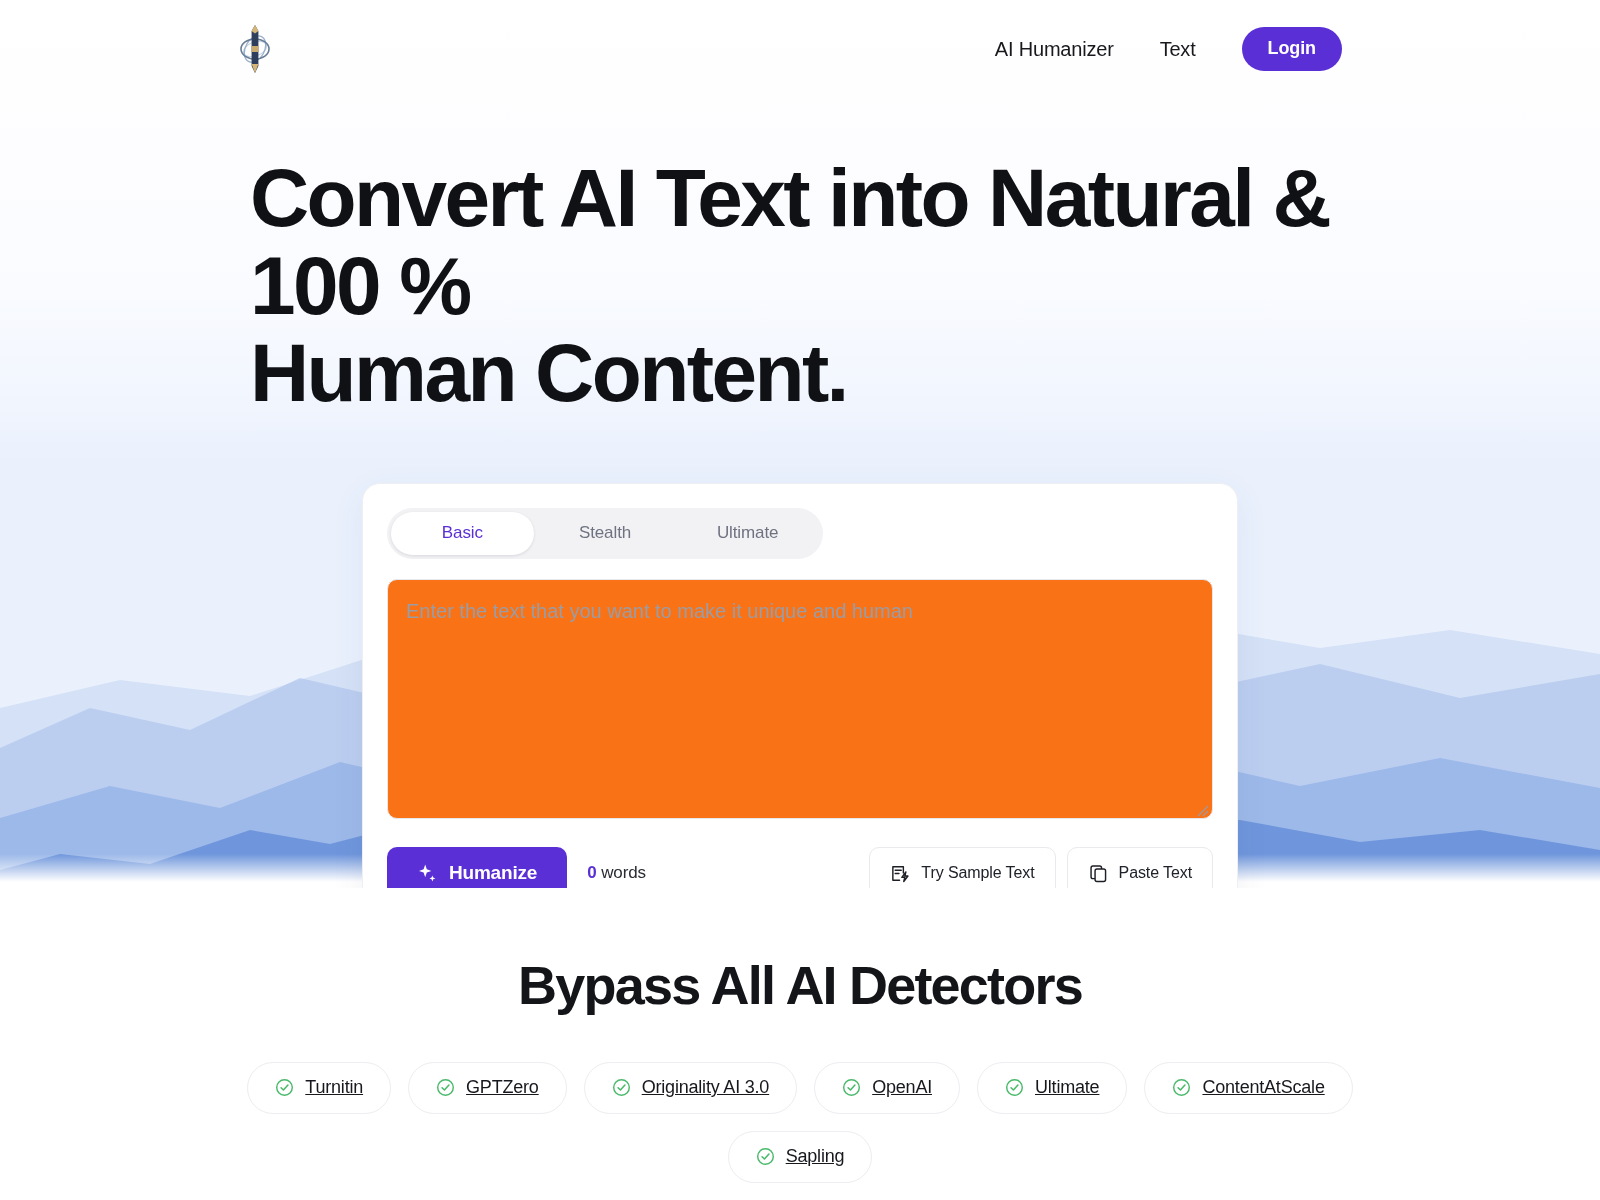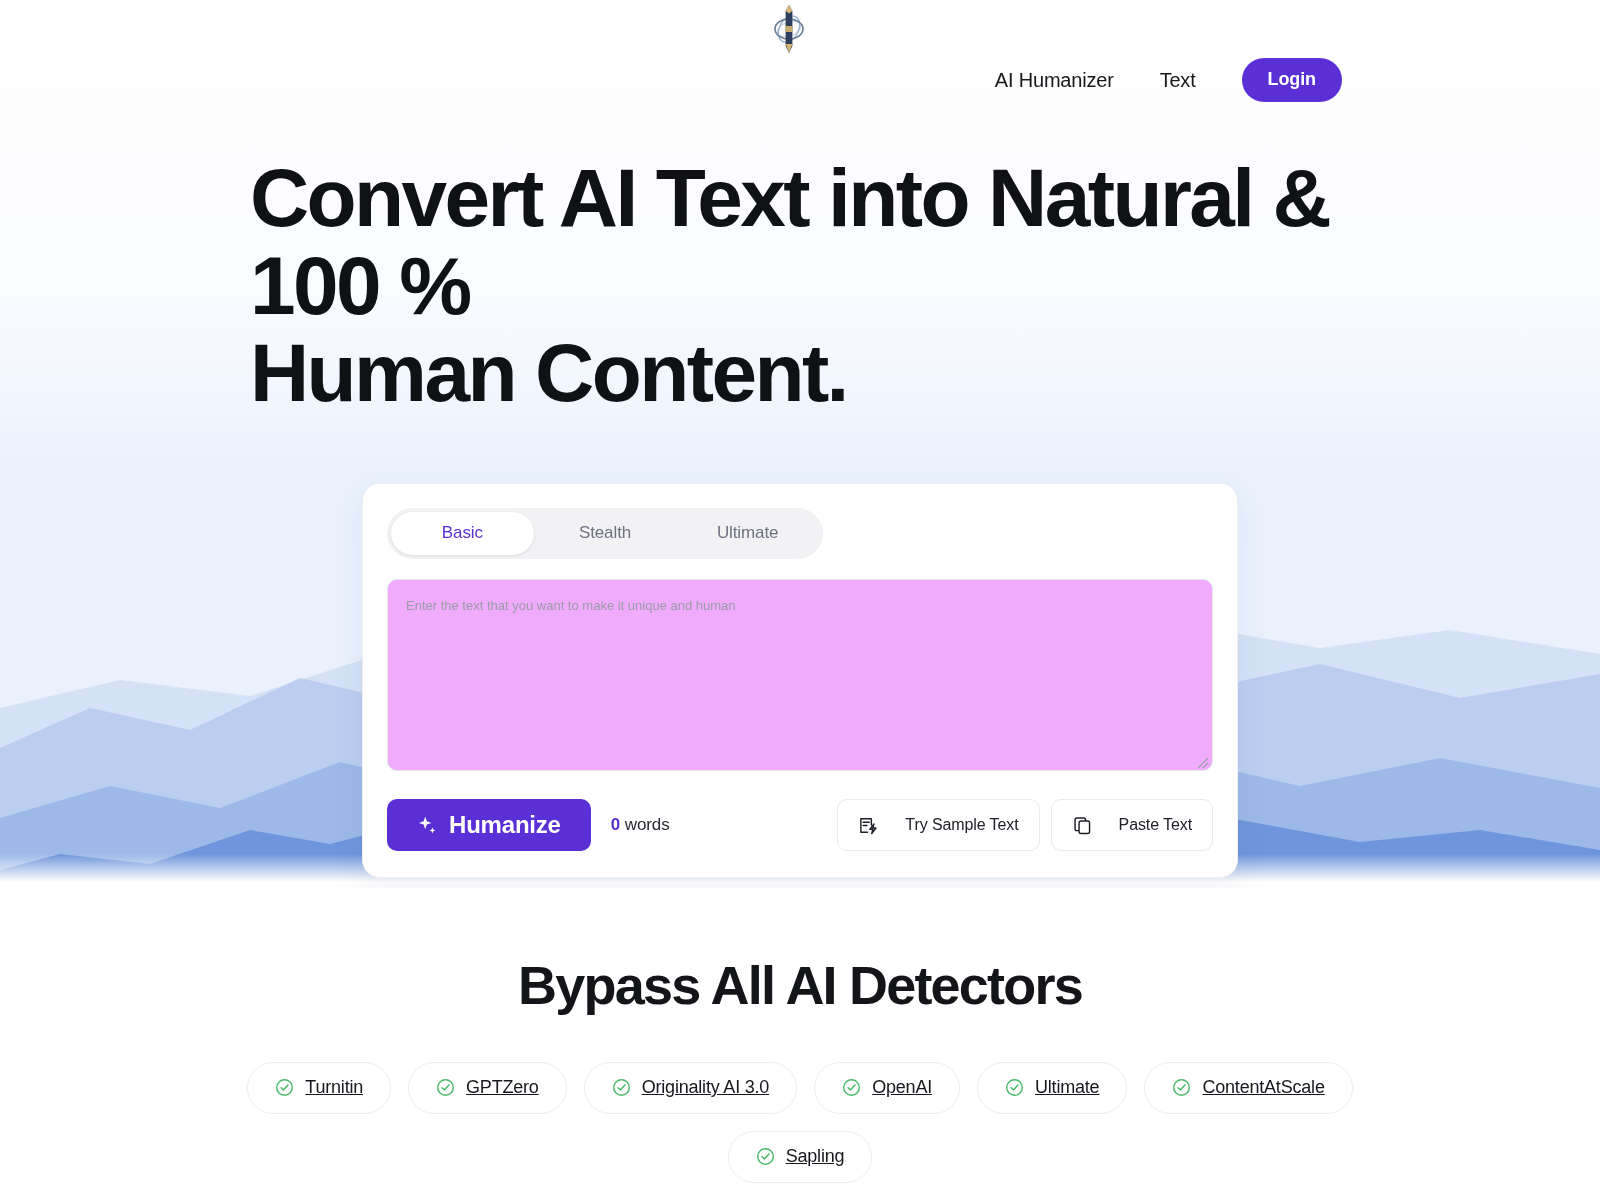--- a/index.html
+++ b/index.html
@@ -53,21 +53,20 @@
   }
 
   
   .nav {
     position: relative;
     z-index: 5;
     height: 98px;
     display: flex;
     align-items: center;
     padding: 0 258px 0 238px;
-    flex-direction: column;
   }
   .brand {
     display: flex;
     align-items: center;
     width: 36px; height: 58px;
   }
   .brand svg { display: block; }
 
   .nav-right {
     margin-left: auto;
@@ -141,31 +140,31 @@
   }
   .tab.active {
     background: #ffffff;
     color: #5b2fd6;
     box-shadow: 0 1px 3px rgba(30,35,60,.12);
   }
 
   .textarea-wrap { position: relative; }
   .editor {
     width: 100%;
-    height: 192px;
+    height: 240px;
     border: 1px solid #e7e7ec;
     border-radius: 10px;
     padding: 16px 18px;
     font-family: inherit;
-    font-size: 13px;
+    font-size: 20px;
     line-height: 1.5;
     color: #16181d;
     resize: none;
     outline: none;
-    background: #f0abfc;
+    background: #f97316;
   }
   .editor::placeholder { color: #9a9ca6; }
   .resize-grip {
     position: absolute;
     right: 4px; bottom: 6px;
     width: 14px; height: 14px;
     pointer-events: none;
   }
 
   .actions {
@@ -176,21 +175,21 @@
   .humanize-btn {
     display: flex;
     align-items: center;
     gap: 11px;
     background: #5b2fd6;
     color: #fff;
     border: none;
     border-radius: 10px;
     padding: 0 30px;
     height: 52px;
-    font-size: 24px;
+    font-size: 19px;
     font-weight: 700;
     letter-spacing: -.2px;
     cursor: pointer;
     font-family: inherit;
   }
   .word-count {
     margin-left: 20px;
     font-size: 17px;
     color: #2a2c33;
     letter-spacing: -.1px;
@@ -198,21 +197,21 @@
   .word-count .num { color: #5b2fd6; font-weight: 600; }
 
   .actions-right {
     margin-left: auto;
     display: flex;
     gap: 11px;
   }
   .ghost-btn {
     display: flex;
     align-items: center;
-    gap: 26px;
+    gap: 10px;
     background: #fff;
     border: 1px solid #e9e9ee;
     border-radius: 10px;
     height: 52px;
     padding: 0 20px;
     font-size: 16px;
     color: #20222a;
     letter-spacing: -.1px;
     cursor: pointer;
     font-family: inherit;

